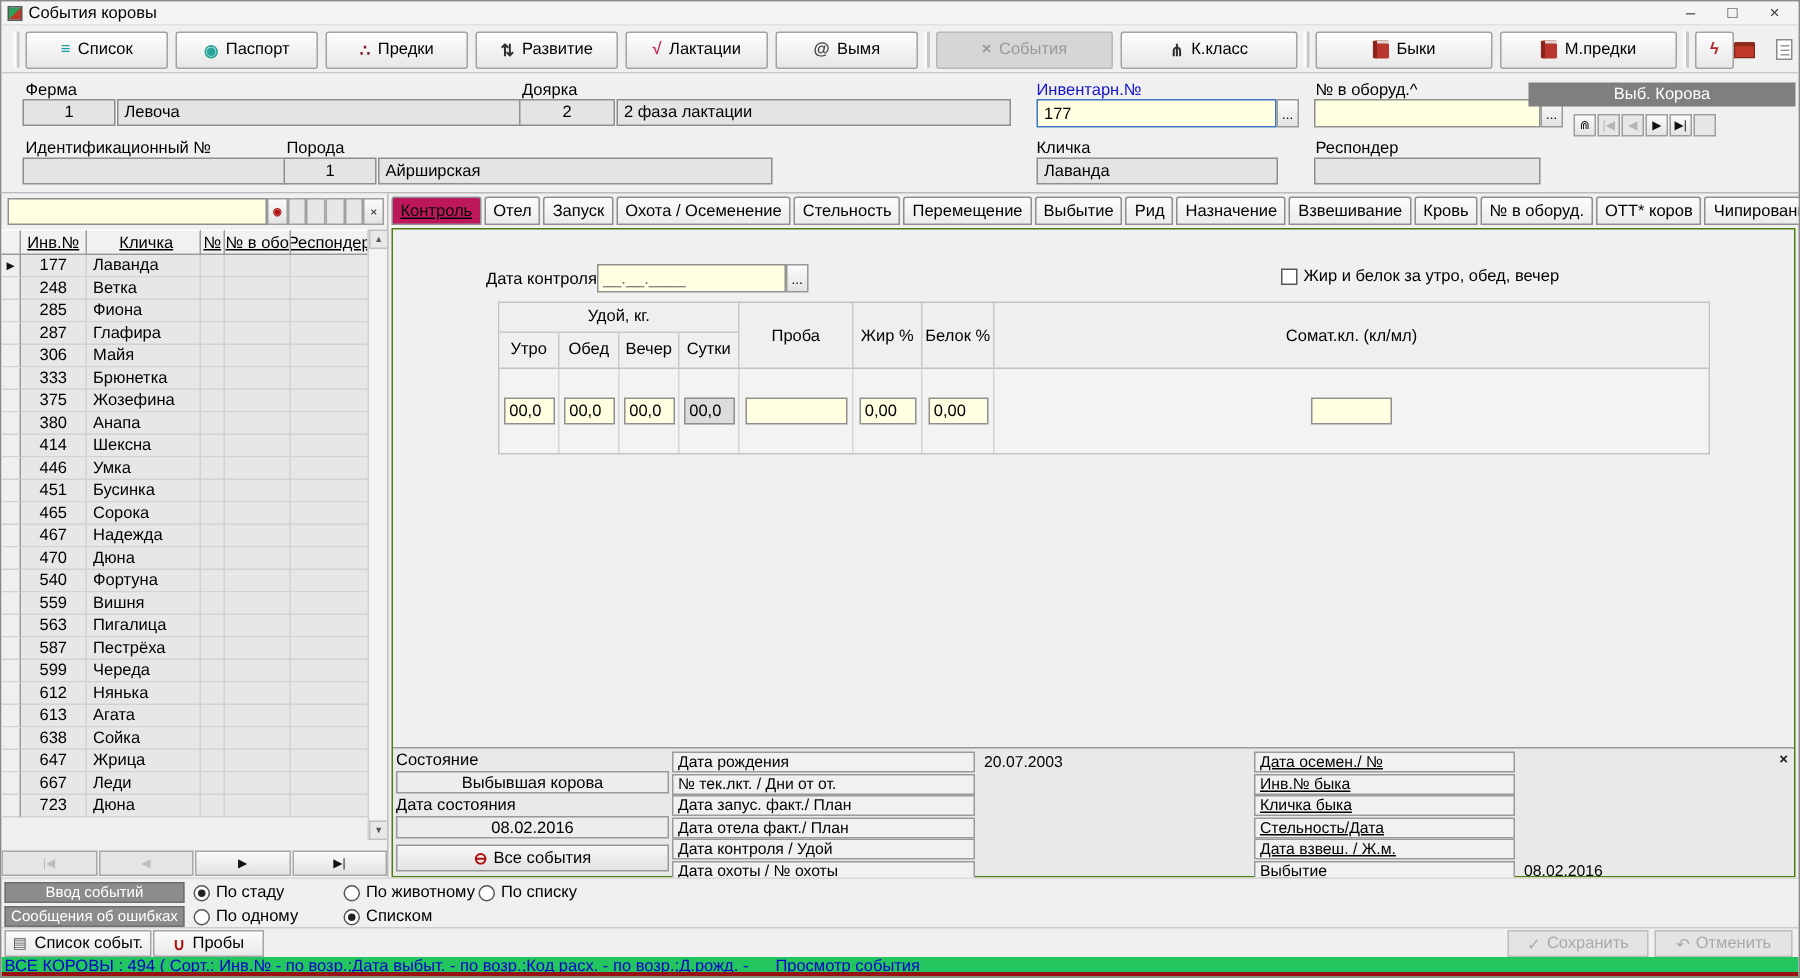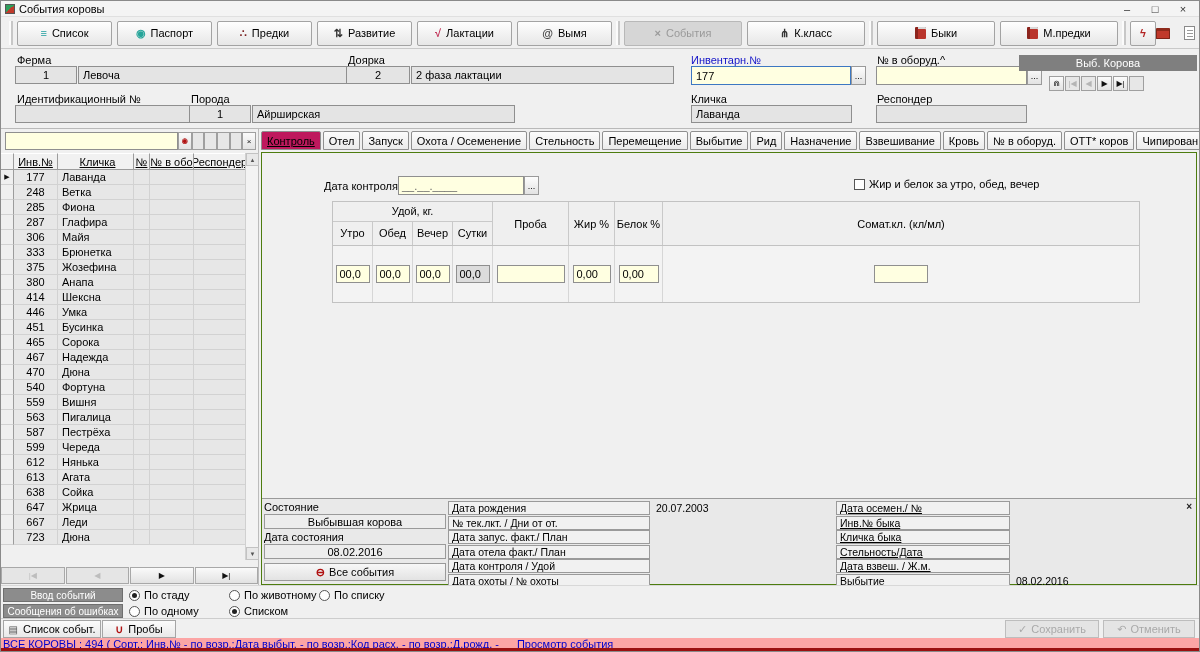--- a/index.html
+++ b/index.html
@@ -110,21 +110,21 @@
   .radio { width:11px; height:11px; border-radius:50%; border:1px solid #555; background:#fff; display:flex; align-items:center; justify-content:center; }
   .radio .dot { width:5px; height:5px; border-radius:50%; background:#222; display:none; }
   .radio.sel .dot { display:block; }
   
   .bottombar { position:absolute; top:617px; left:0; right:0; height:20px; background:#f0f0f0; border-top:1px solid #cdcdcd; }
   .btab { position:absolute; top:1px; height:18px; background:linear-gradient(#fbfbfb,#e9e9e9); border:1px solid #a5a5a5; display:flex; align-items:center; justify-content:center; gap:5px; font-size:11px; }
   .doc-glyph { color:#555; font-size:10px; }
   .probe-glyph { color:#b01010; font-weight:bold; font-size:11px; }
   .act-btn { position:absolute; top:1px; height:18px; background:#e4e4e4; border:1px solid #bdbdbd; color:#a9a9a9; display:flex; align-items:center; justify-content:center; gap:4px; font-size:11px; }
   
-  .statusbar { position:absolute; top:637px; left:0; right:0; height:15px; background:#fca5a5; display:flex; align-items:flex-start; padding:0 2px; gap:18px; }
+  .statusbar { position:absolute; top:637px; left:0; right:0; height:15px; background:#22c55e; display:flex; align-items:flex-start; padding:0 2px; gap:18px; }
   .status-text { color:#0000cd; text-decoration:underline; font-size:11px; white-space:nowrap; }
   .redline { position:absolute; bottom:0; left:0; right:0; height:3px; background:#9b1010; }
 </style>
 </head>
 <body>
 
 <div class="titlebar">
   <span class="app-icon"></span>
   <span class="title-text">События коровы</span>
   <span class="win-controls">

